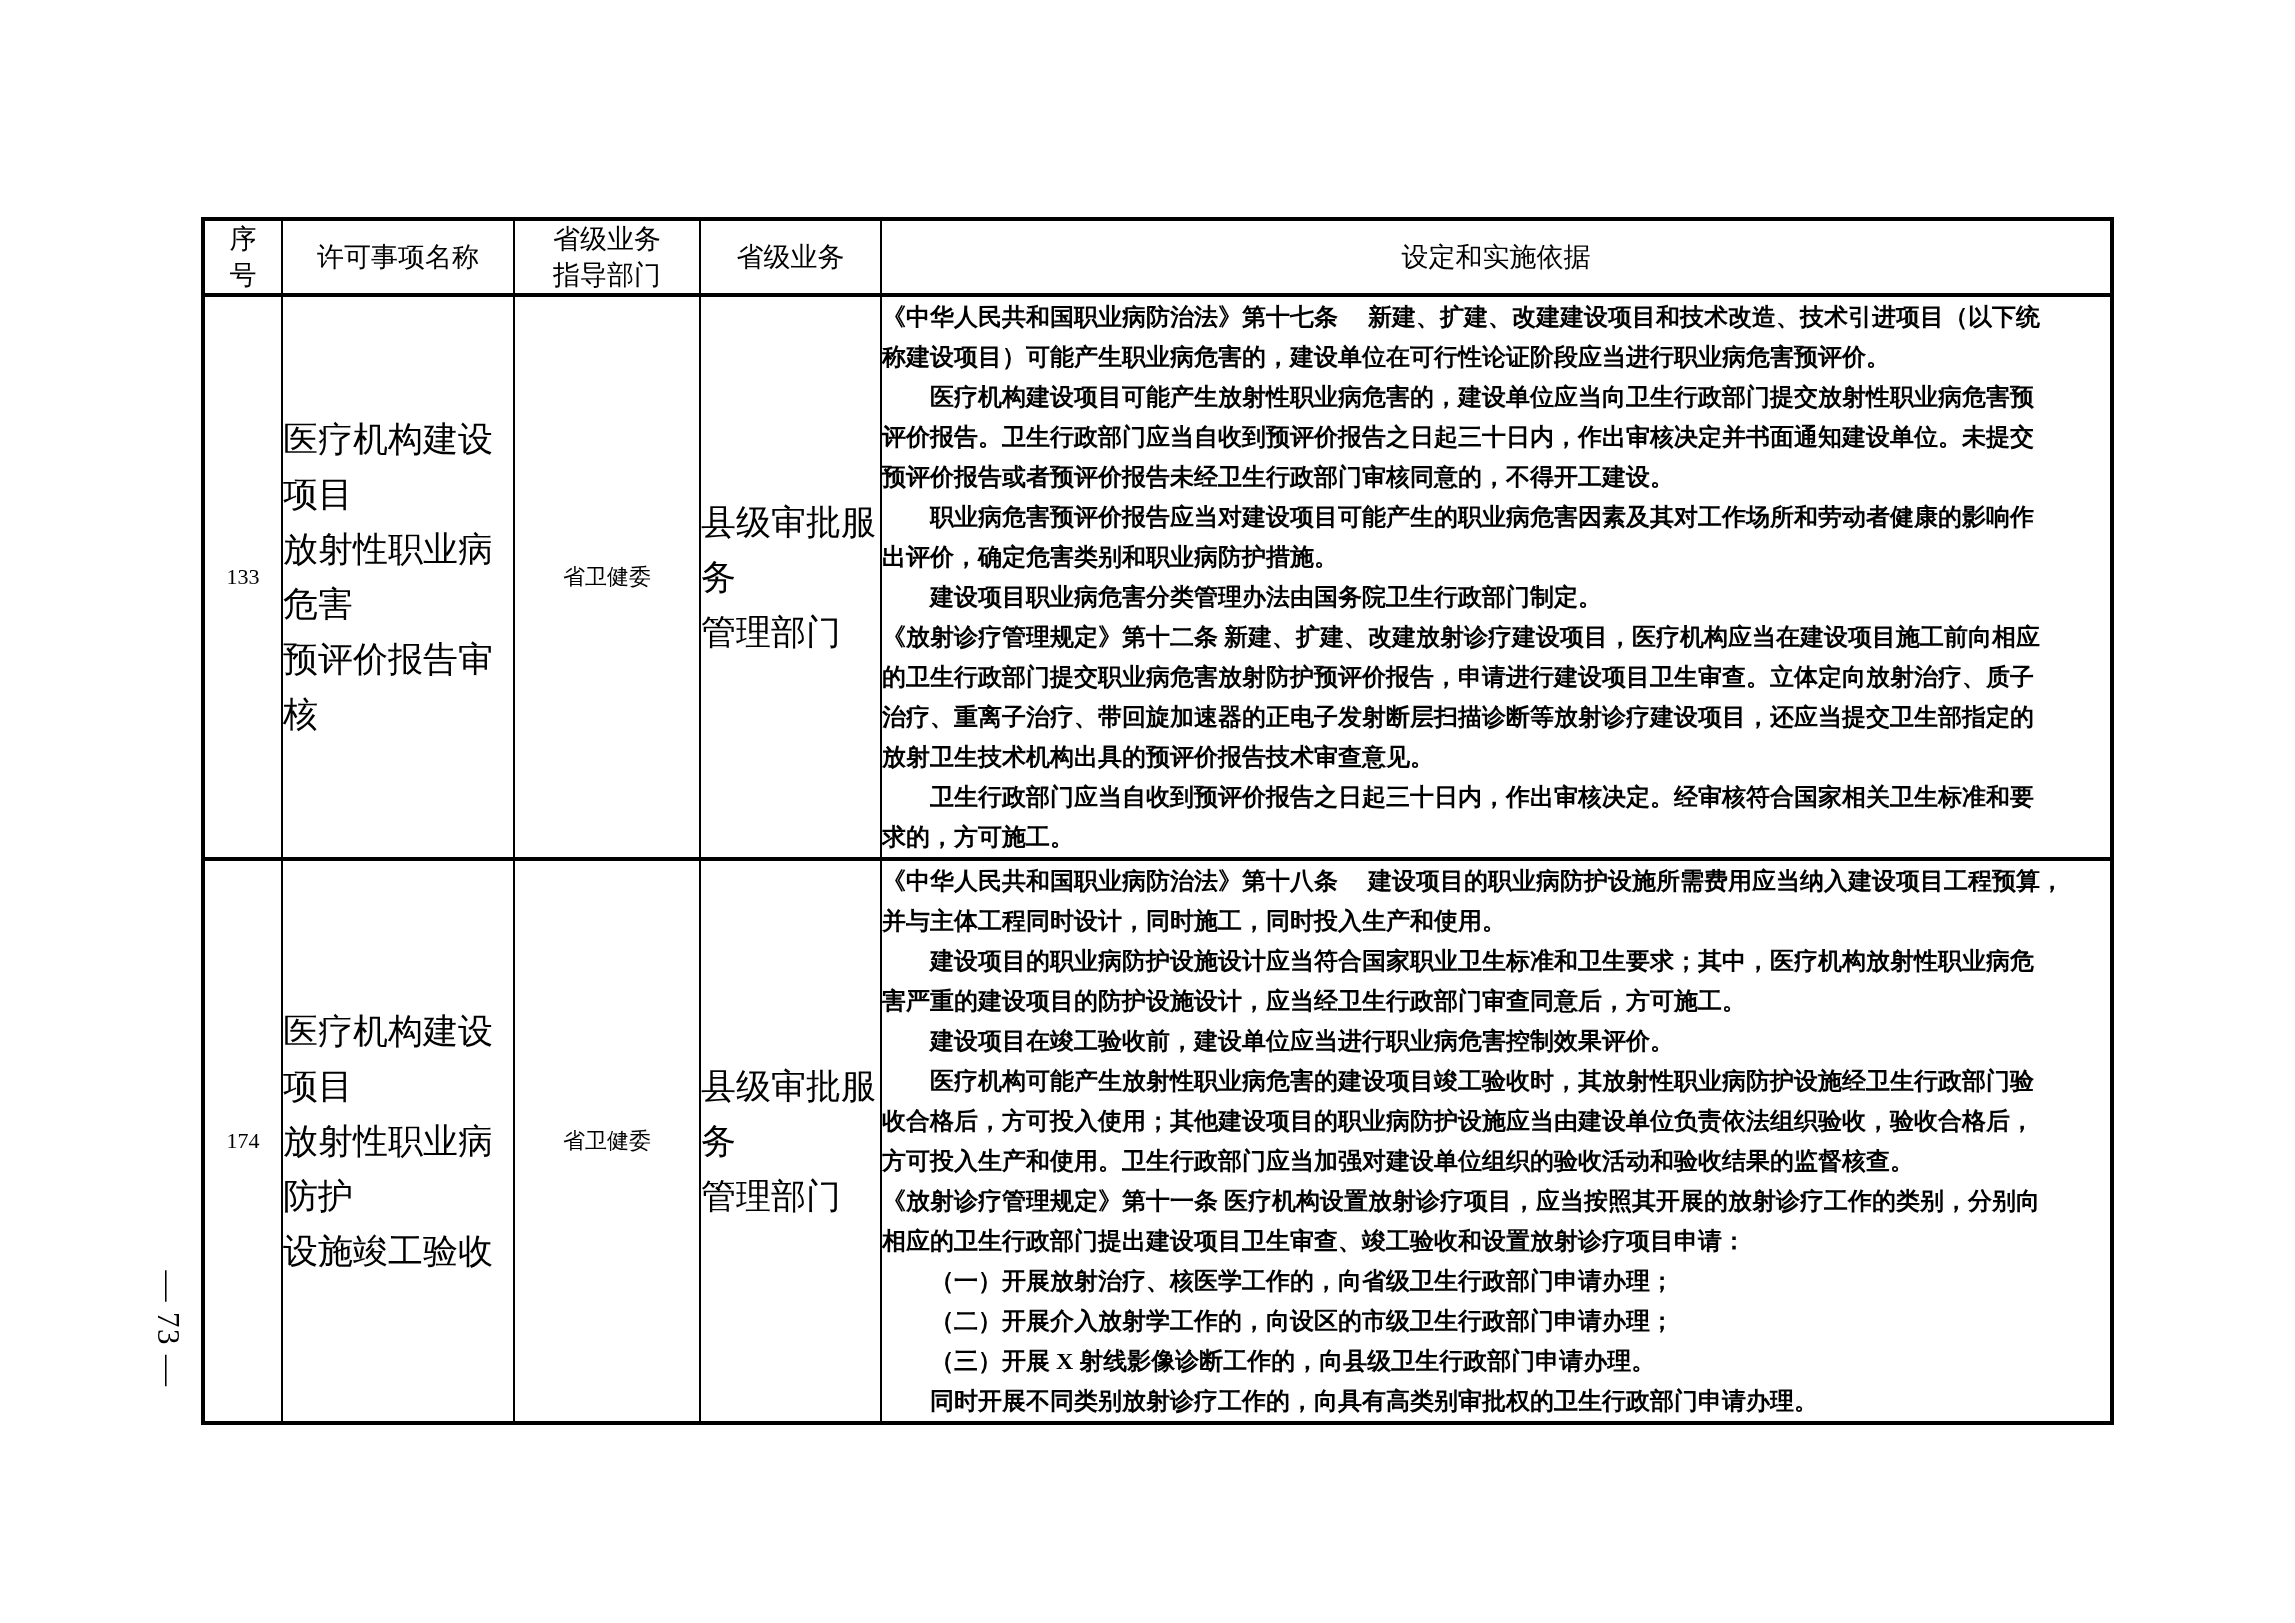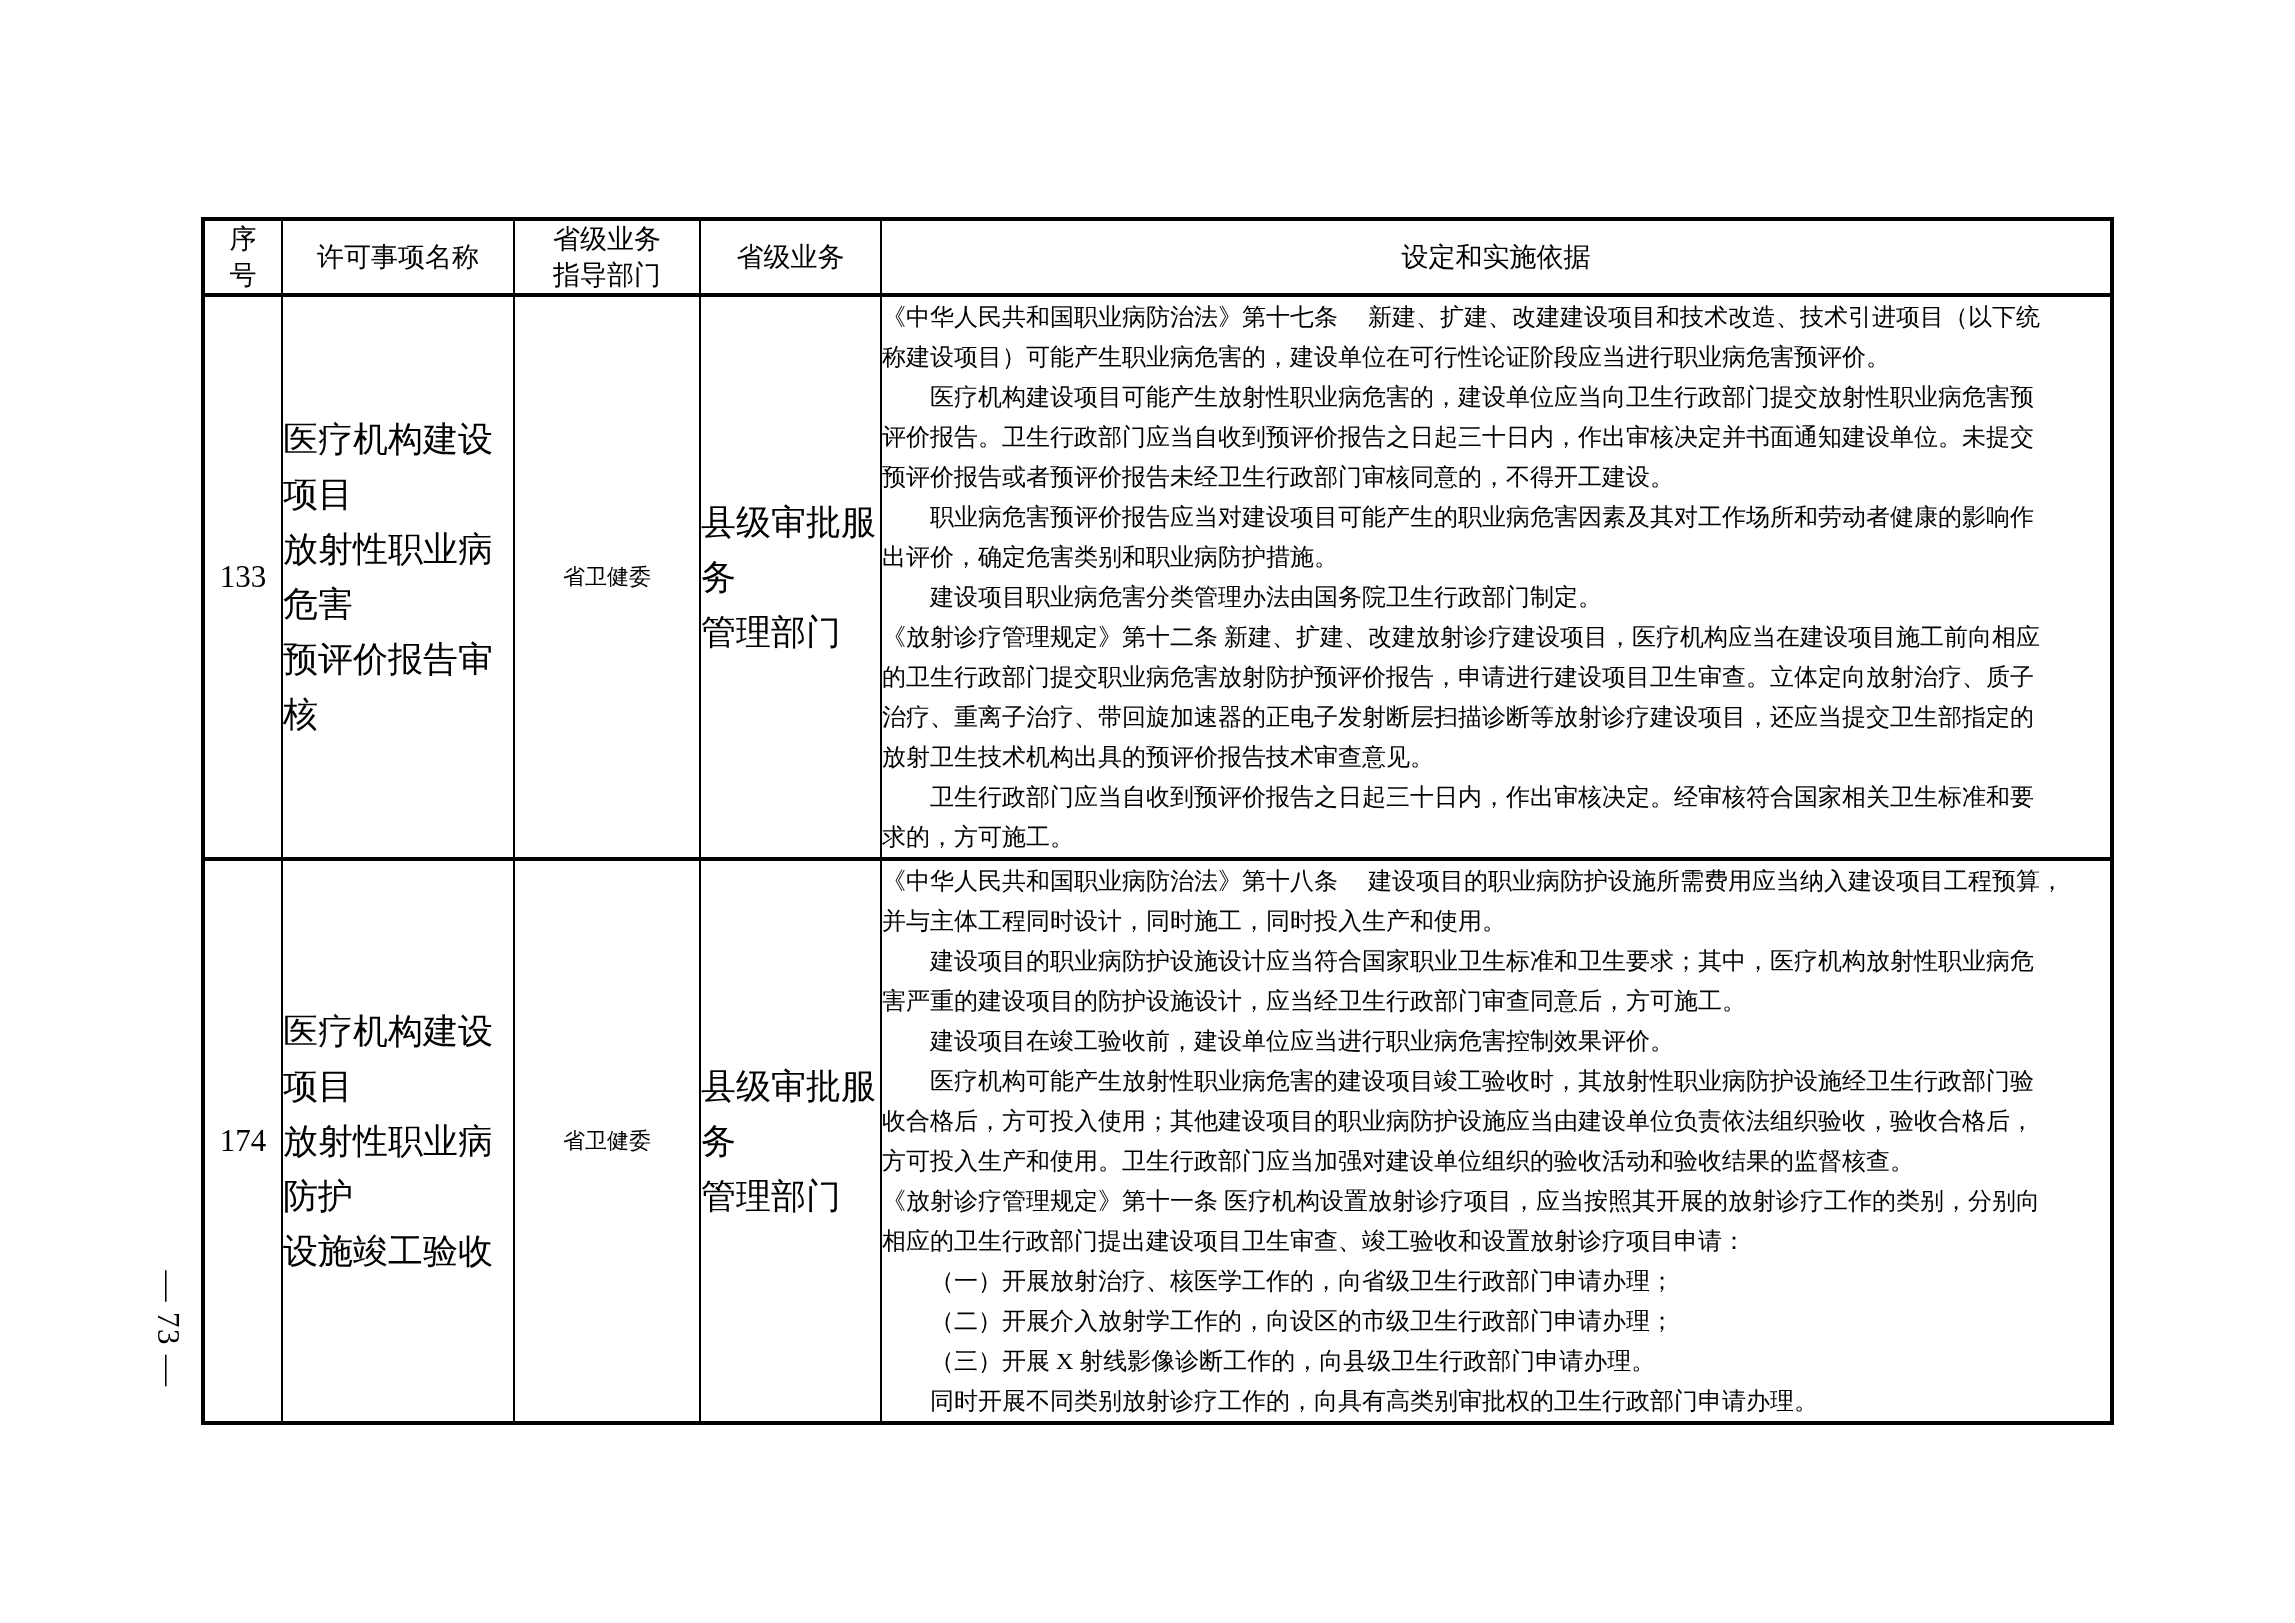--- a/index.html
+++ b/index.html
@@ -56,21 +56,21 @@
     vertical-align: middle;
     white-space: pre-line;
     border-bottom: 4.1px solid #000000;
   }
   tr.data-row td {
     border-top: 4.1px solid #000000;
   }
   tr.data-row-1 { height: 558px; }
   tr.data-row-2 { height: 554px; }
   td.cell-no {
-    font-size: 31px;
+    font-size: 22px;
     text-align: center;
     vertical-align: middle;
   }
   td.cell-name, td.cell-impl {
     font-size: 35px;
     text-align: center;
     vertical-align: middle;
   }
   td.cell-name .multiline,
   td.cell-impl .multiline {
@@ -84,20 +84,21 @@
     text-align: center;
     vertical-align: middle;
   }
   td.cell-basis {
     font-size: 24px;
     line-height: 40px;
     text-align: left;
     vertical-align: top;
     padding: 1.4px 5.5px 0 5.5px;
     white-space: pre-line;
+    font-weight: bold;
   }
 </style>
 </head>
 <body>
 
 <div class="page">
 
   <div class="page-number">— 73 —</div>
 
   <table class="doc-table">

